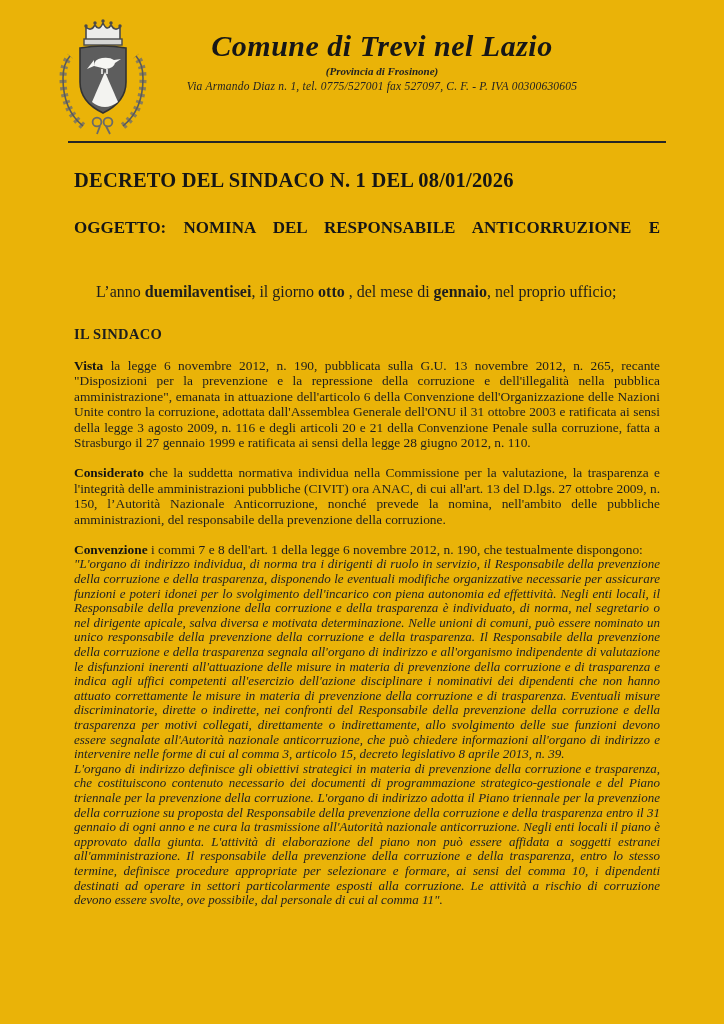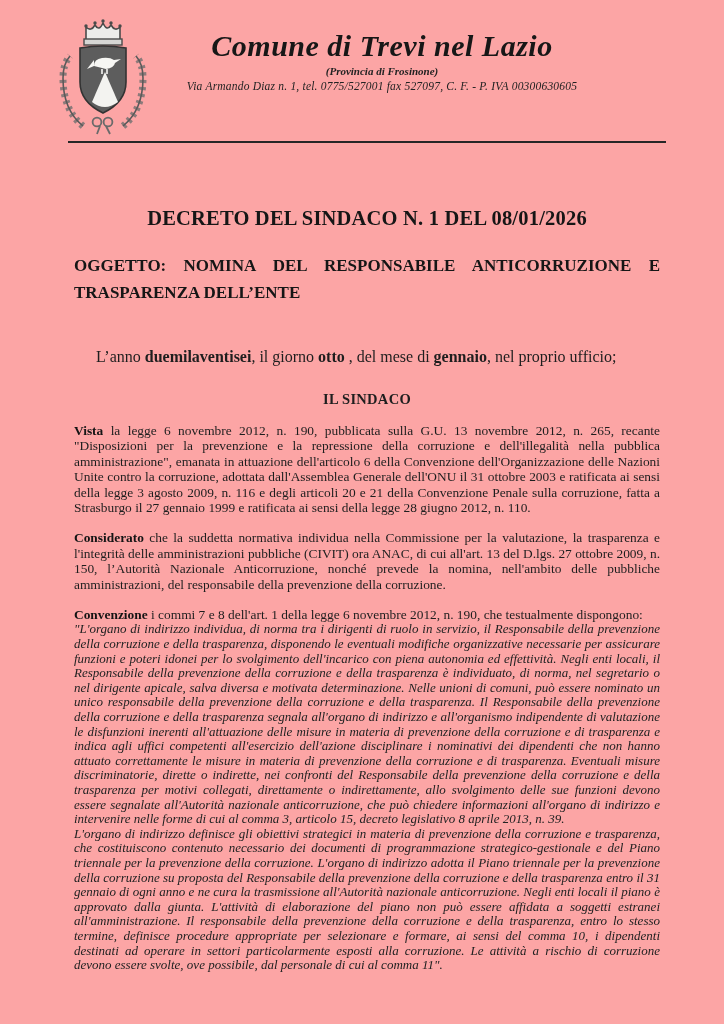--- a/index.html
+++ b/index.html
@@ -2,21 +2,21 @@
 <html><head>
 <meta charset="utf-8">
 <style>
   * { margin: 0; padding: 0; box-sizing: border-box; }
   html, body { background: #e8e8e6; }
   .page {
     position: relative;
     width: 724px;
     height: 1024px;
     margin: 0 auto;
-    background: #fca5a5;
+    background: #eab308;
     font-family: "Liberation Serif", serif;
     color: #1e1e1e;
     overflow: hidden;
     box-shadow: 0 0 6px rgba(0,0,0,.25);
   }
   .content { padding: 14px 64px 0 74px; }
 
   
   header { position: relative; height: 120px; }
   .crest { position: absolute; left: -24px; top: 0; width: 106px; height: 124px; }
@@ -28,28 +28,28 @@
   .prov { font-size: 11px; font-weight: bold; font-style: italic; margin-top: 2px; color: #222; }
   .addr { font-size: 11.5px; font-weight: normal; font-style: italic; margin-top: 3px; color: #222; letter-spacing: .2px; }
   .rule {
     border: 0; border-top: 2.2px solid #262626;
     margin: 7px -6px 0 -6px; height: 0;
     filter: blur(.2px);
   }
 
   
   .decree-title {
-    margin-top: 64px; text-align: center;
+    margin-top: 26px; text-align: left;
     font-size: 20.5px; font-weight: bold; letter-spacing: .2px; color: #161616;
   }
   .subject { margin-top: 22px; font-size: 17px; font-weight: bold; line-height: 27px; color: #161616; }
   .subject .l1 { display: block; text-align: justify; text-align-last: justify; }
   .subject .l2 { display: block; }
   .dateline { margin-top: 42px; font-size: 16px; text-indent: 22px; }
-  .sindaco { margin-top: 25px; text-align: center; font-size: 14.5px; font-weight: bold; letter-spacing: .3px; }
+  .sindaco { margin-top: 25px; text-align: left; font-size: 14.5px; font-weight: bold; letter-spacing: .3px; }
 
   
   .body-par { margin-top: 15px; font-size: 13.4px; line-height: 15.4px; text-align: justify; }
   .body-par b { color: #141414; }
   .quote { font-size: 13px; font-style: italic; line-height: 14.6px; text-align: justify; color: #222; }
   .quote p { margin: 0; }
 </style>
 </head>
 <body>
 
@@ -100,21 +100,20 @@
         <div class="addr">Via Armando Diaz n. 1, tel. 0775/527001 fax 527097, C. F. - P. IVA 00300630605</div>
       </div>
     </header>
 
     <hr class="rule">
 
     <div class="decree-title">DECRETO DEL SINDACO N. 1 DEL 08/01/2026</div>
 
     <p class="subject">
       <span class="l1">OGGETTO: NOMINA DEL RESPONSABILE ANTICORRUZIONE E</span>
-      <span class="l2">TRASPARENZA DELL’ENTE</span>
     </p>
 
     <p class="dateline"><span>L’anno </span><b>duemilaventisei</b><span>, il giorno </span><b>otto</b><span> , del mese di </span><b>gennaio</b><span>, nel proprio ufficio;</span></p>
 
     <div class="sindaco">IL SINDACO</div>
 
     <p class="body-par"><b>Vista</b><span> la legge 6 novembre 2012, n. 190, pubblicata sulla G.U. 13 novembre 2012, n. 265, recante "Disposizioni per la prevenzione e la repressione della corruzione e dell'illegalità nella pubblica amministrazione", emanata in attuazione dell'articolo 6 della Convenzione dell'Organizzazione delle Nazioni Unite contro la corruzione, adottata dall'Assemblea Generale dell'ONU il 31 ottobre 2003 e ratificata ai sensi della legge 3 agosto 2009, n. 116 e degli articoli 20 e 21 della Convenzione Penale sulla corruzione, fatta a Strasburgo il 27 gennaio 1999 e ratificata ai sensi della legge 28 giugno 2012, n. 110.</span></p>
 
     <p class="body-par"><b>Considerato</b><span> che la suddetta normativa individua nella Commissione per la valutazione, la trasparenza e l'integrità delle amministrazioni pubbliche (CIVIT) ora ANAC, di cui all'art. 13 del D.lgs. 27 ottobre 2009, n. 150, l’Autorità Nazionale Anticorruzione, nonché prevede la nomina, nell'ambito delle pubbliche amministrazioni, del responsabile della prevenzione della corruzione.</span></p>
 

